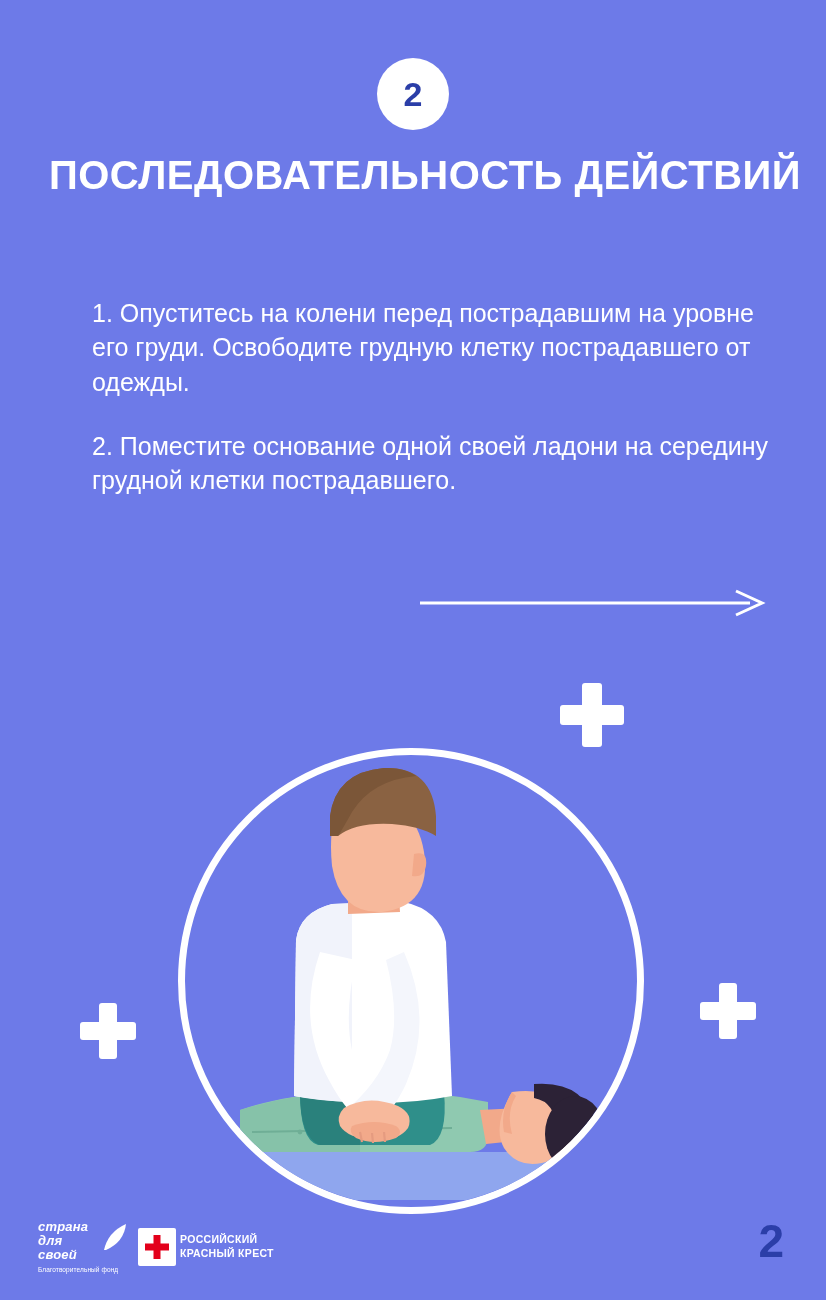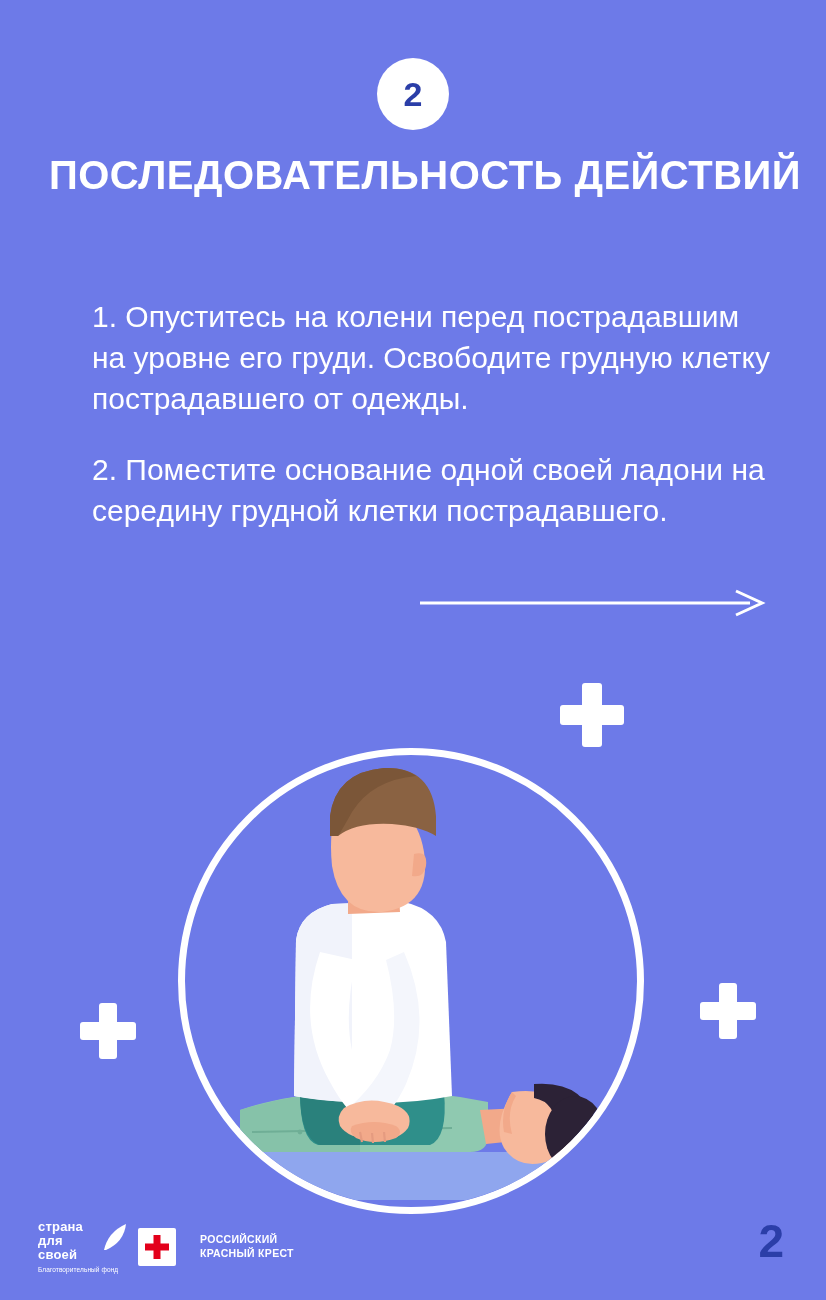--- a/index.html
+++ b/index.html
@@ -55,21 +55,21 @@
     margin-left: 12px;
   }
 
   
   .body-text {
     position: absolute;
     top: 296px;
     left: 92px;
     width: 678px;
     color: #ffffff;
-    font-size: 30px;
+    font-size: 25px;
     line-height: 1.37;
   }
   .body-text p {
     margin: 0 0 30px 0;
   }
   .body-text p:last-child {
     margin-bottom: 12px;
   }
 
   
@@ -112,39 +112,40 @@
     position: absolute;
     left: 38px;
     top: 1220px;
     color: #ffffff;
   }
   .logo-sdd .l1 {
     font-size: 13px;
     font-weight: bold;
     line-height: 1.08;
     letter-spacing: 0.2px;
+    font-style: italic;
   }
   .logo-sdd .l4 {
     font-size: 6.5px;
     line-height: 1.4;
     margin-top: 3px;
     letter-spacing: 0.1px;
   }
   .logo-sdd .leaf {
     position: absolute;
     left: 64px;
     top: 2px;
   }
   .logo-rkk {
     position: absolute;
     left: 138px;
     top: 1228px;
     display: flex;
     align-items: center;
-    gap: 24px;
+    gap: 4px;
   }
   .rkk-mark {
     width: 38px;
     height: 38px;
     background: #ffffff;
     border-radius: 2px;
     position: relative;
     display: flex;
     align-items: center;
     justify-content: center;

